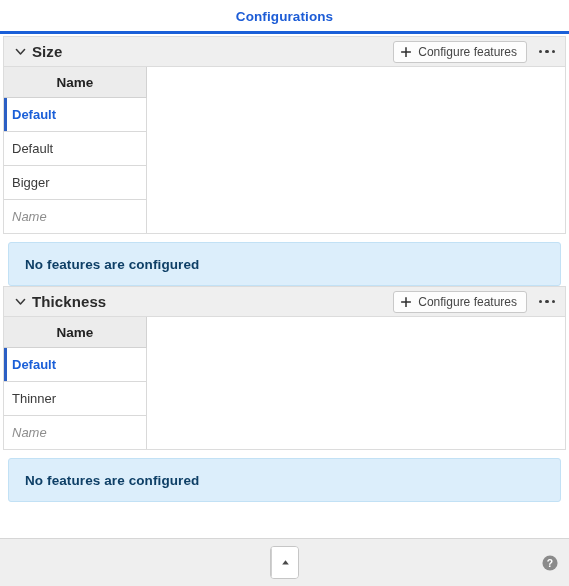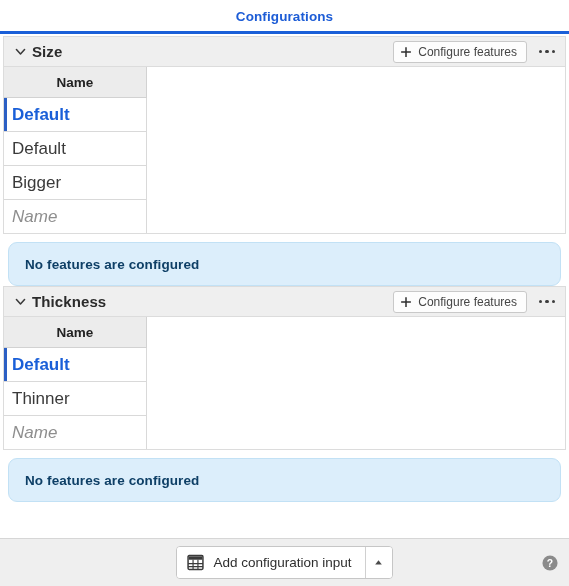--- a/index.html
+++ b/index.html
@@ -154,21 +154,21 @@
     font-weight: bold;
     color: #222222;
     text-align: center;
     padding: 0;
   }
   .grid td {
     height: 33px;
     border-right: 1px solid #d9d9d9;
     border-bottom: 1px solid #d9d9d9;
     padding: 0 0 0 8px;
-    font-size: 17px;
+    font-size: 13px;
     color: #3a3a3a;
     background: #ffffff;
     position: relative;
     vertical-align: middle;
   }
   .grid tr:last-child td { border-bottom: none; }
   .grid td.selected {
     color: #1a5fd8;
     font-weight: bold;
     padding-left: 8px;
@@ -184,21 +184,21 @@
     color: #8e8e8e;
     font-style: italic;
   }
   .table-spacer { flex: 1 1 auto; align-self: stretch; background: #ffffff; }
 
   
   .info-banner {
     margin: 8px 5px 0 5px;
     background: #dceefb;
     border: 1px solid #c2e1f5;
-    border-radius: 9px;
+    border-radius: 3px;
     height: 44px;
     display: flex;
     align-items: center;
     padding: 0 16px;
     box-sizing: border-box;
   }
   .info-banner .msg {
     font-size: 13.5px;
     font-weight: bold;
     color: #0e3f66;
@@ -365,28 +365,20 @@
 
       <div class="info-banner">
         <span class="msg">No features are configured</span>
       </div>
     </div>
 
   </div>
 
   <div class="footer">
     <div class="split-btn">
-      <div class="split-main">
-        <svg class="grid-icon" viewBox="0 0 16 16">
-          <rect x="1" y="1.5" width="14" height="13" rx="1" fill="#ffffff" stroke="#3a3a3a" stroke-width="1.4"></rect>
-          <rect x="1.7" y="2.2" width="12.6" height="3.2" fill="#3a3a3a"></rect>
-          <path d="M5.7 5.4 V14.5 M10.3 5.4 V14.5 M1 9 H15 M1 11.9 H15" stroke="#3a3a3a" stroke-width="1.1"></path>
-        </svg>
-        <span>Add configuration input</span>
-      </div>
       <div class="split-caret">
         <svg class="caret-up" viewBox="0 0 12 12">
           <path d="M6 3 L10.4 8.6 L1.6 8.6 Z" fill="#4a4a4a"></path>
         </svg>
       </div>
     </div>
     <svg class="help-btn" viewBox="0 0 20 20">
       <circle cx="10" cy="10" r="8.4" fill="#8b8b8b"></circle>
       <text x="10" y="14.4" text-anchor="middle" font-family="Liberation Sans, sans-serif" font-size="11.5" font-weight="bold" fill="#ffffff">?</text>
     </svg>

